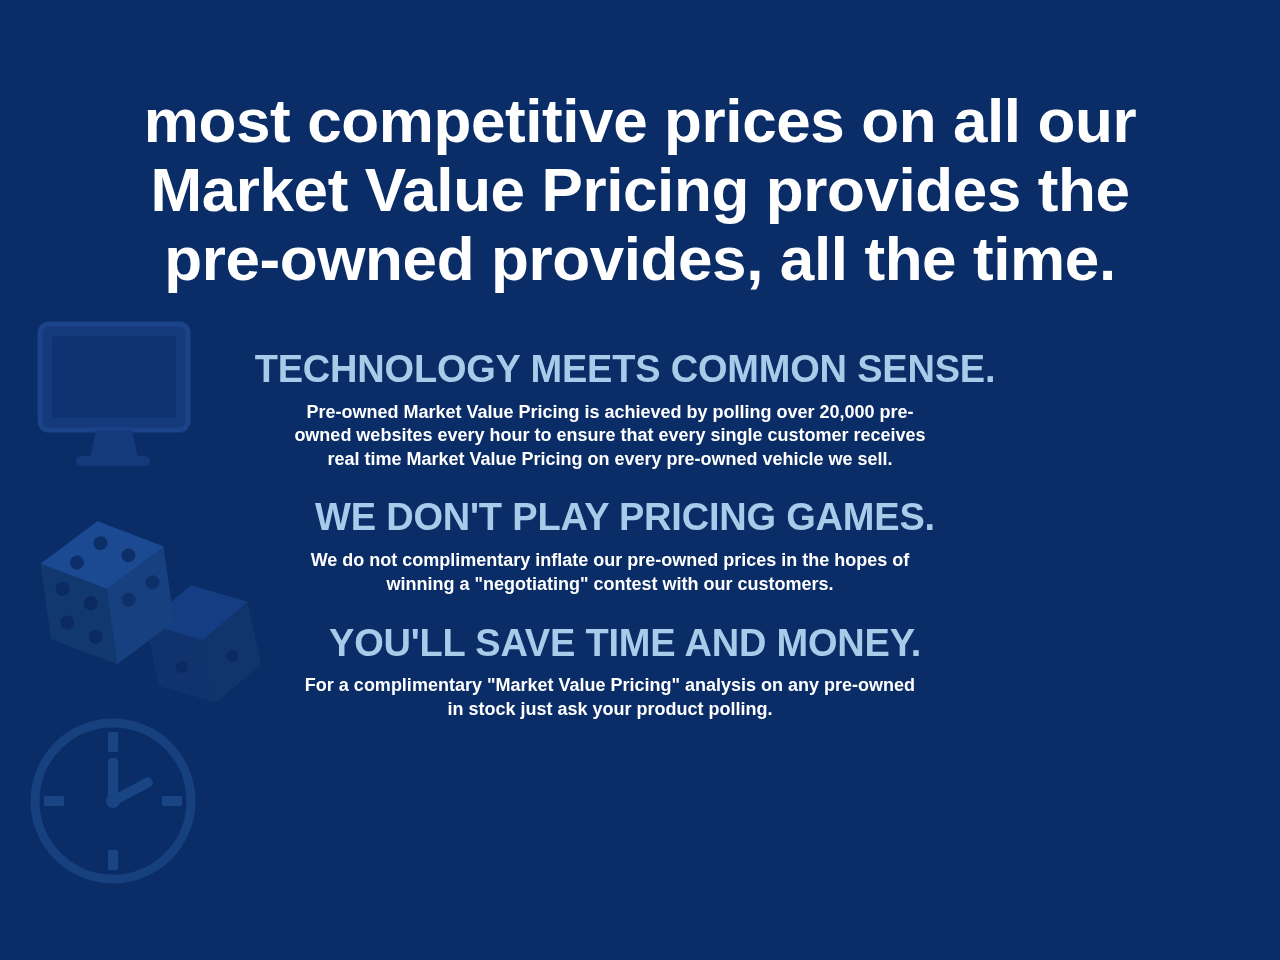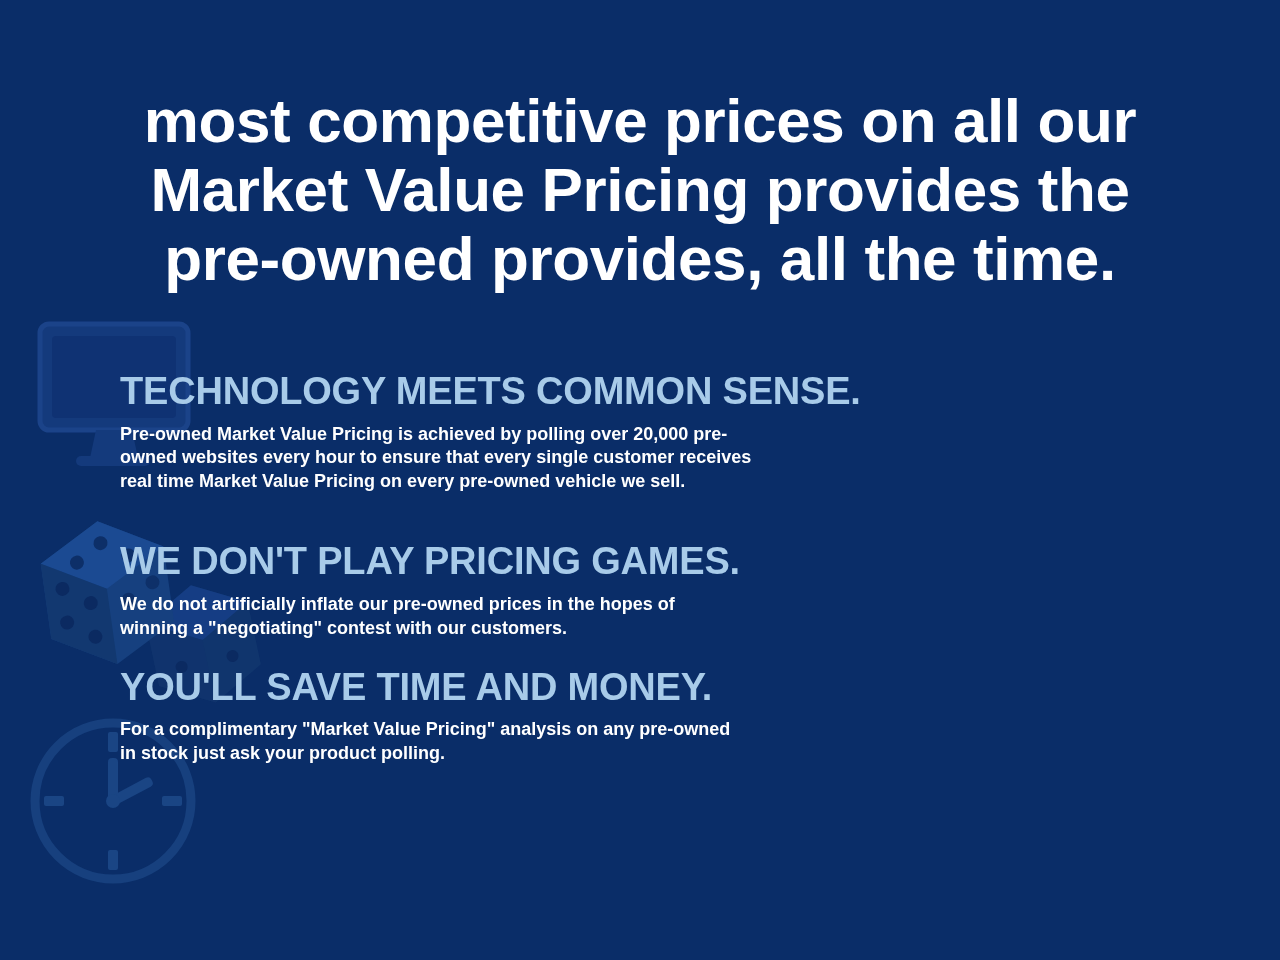--- a/index.html
+++ b/index.html
@@ -52,27 +52,28 @@
     z-index: 2;
     padding: 0 60px;
     box-sizing: border-box;
   }
   .headline .line { display: block; }
 
   
   .sections {
     position: absolute;
     left: 120px;
-    top: 370px;
+    top: 348px;
     width: 1010px;
     z-index: 2;
+    text-align: center;
   }
   .section { position: relative; }
   .section-1 { margin-top: 0; }
-  .section-2 { margin-top: 46px; }
+  .section-2 { margin-top: 24px; }
   .section-3 { margin-top: 25px; }
 
   .section-heading {
     color: #a8cbe9;
     font-size: 38px;
     font-weight: bold;
     letter-spacing: -0.2px;
     line-height: 1.12;
     margin: 0 0 10px 0;
     white-space: nowrap;
@@ -163,21 +164,21 @@
       <p class="section-body">
         <span class="line">Pre-owned Market Value Pricing is achieved by polling over 20,000 pre-</span>
         <span class="line">owned websites every hour to ensure that every single customer receives</span>
         <span class="line">real time Market Value Pricing on every pre-owned vehicle we sell.</span>
       </p>
     </div>
 
     <div class="section section-2">
       <h2 class="section-heading">WE DON'T PLAY PRICING GAMES.</h2>
       <p class="section-body">
-        <span class="line">We do not artificially inflate our pre-owned prices in the hopes of</span>
+        <span class="line">We do not complimentary inflate our pre-owned prices in the hopes of</span>
         <span class="line">winning a  "negotiating"  contest with our customers.</span>
       </p>
     </div>
 
     <div class="section section-3">
       <h2 class="section-heading">YOU'LL SAVE TIME AND MONEY.</h2>
       <p class="section-body">
         <span class="line">For a complimentary "Market Value Pricing" analysis on any pre-owned</span>
         <span class="line">in stock just ask your product polling.</span>
       </p>

